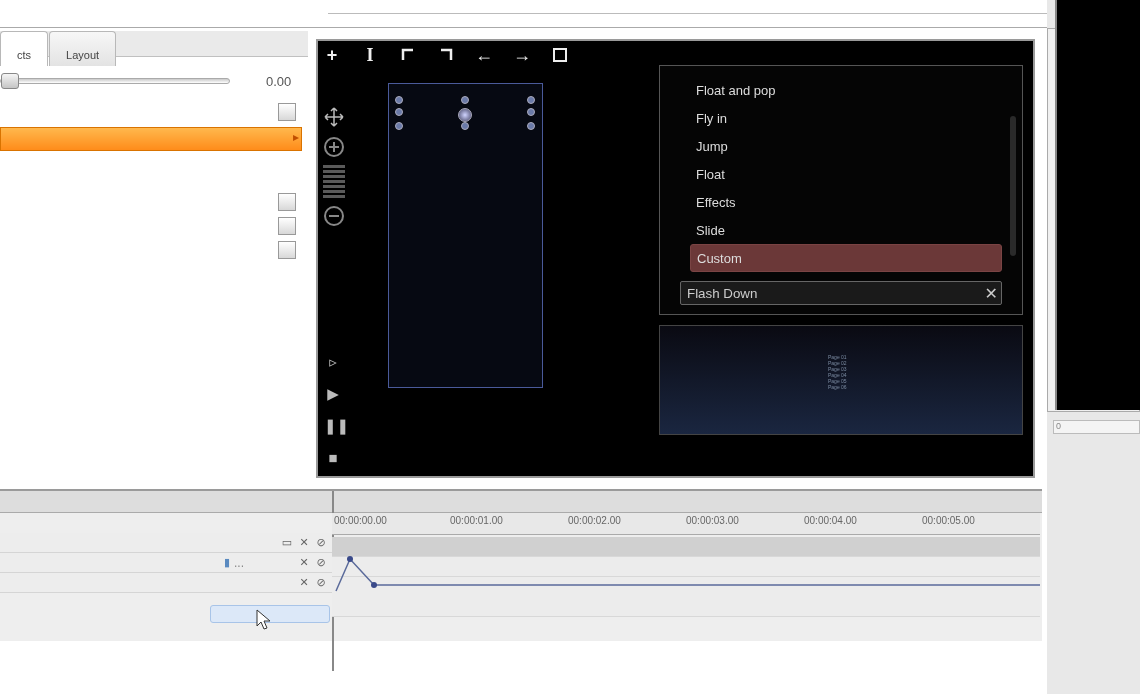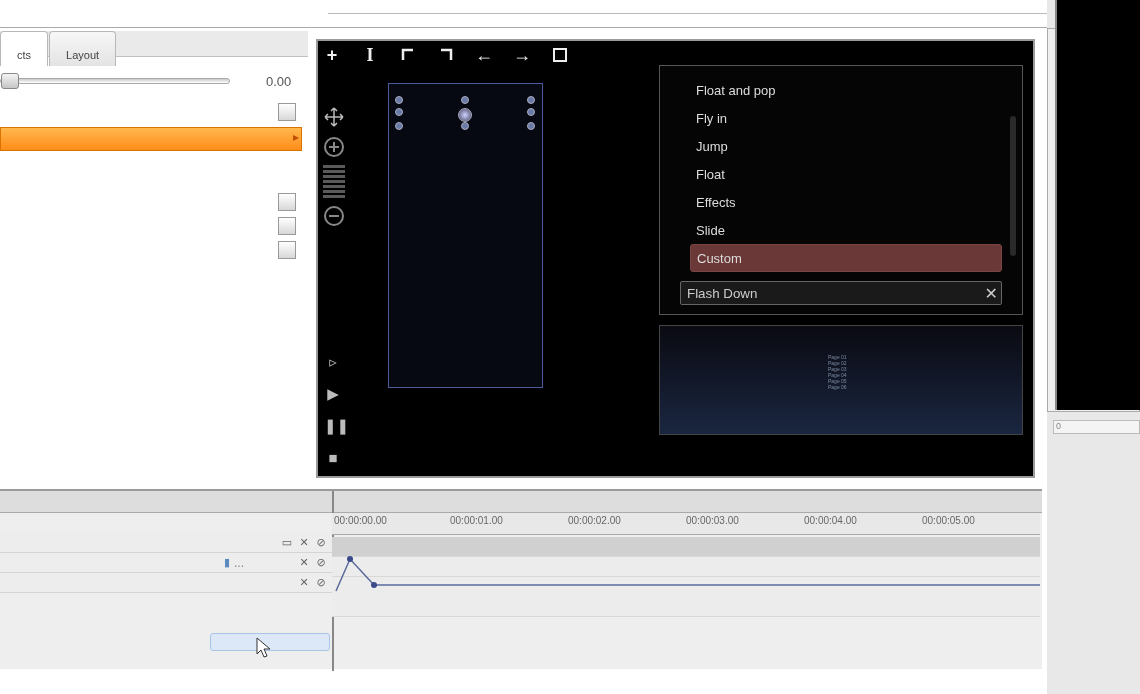--- a/index.html
+++ b/index.html
@@ -50,21 +50,21 @@
 .effect-input { width: 100%; height: 24px; background: #1a1a1a; border: 1px solid #666; color: #ccc; padding: 0 26px 0 6px; border-radius: 2px; }
 .effect-input-wrap { position: relative; }
 .effect-clear { position: absolute; right: 4px; top: 3px; color: #ccc; font-size: 16px; cursor: pointer; }
 .effects-scroll { position: absolute; right: 6px; top: 50px; width: 6px; height: 140px; background: #2a2a2a; border-radius: 3px; }
 .preview-box { position: absolute; right: 10px; top: 284px; width: 364px; height: 110px; border: 1px solid #444; background: linear-gradient(#0a0a12, #1a2640); }
 .preview-thumb { position: absolute; left: 168px; top: 28px; font-size: 5px; color: #7a8aa0; line-height: 6px; text-align: left; }
 .bottom-tabs { position: absolute; bottom: 0; left: 300px; right: 0; height: 24px; display: flex; background: #0e1420; }
 .bottom-tabs .btab { flex: 1; text-align: center; color: #bbb; font-size: 12px; line-height: 24px; cursor: pointer; background: linear-gradient(#15202e, #0a0e15); }
 .bottom-tabs .btab.active { color: #fff; background: linear-gradient(#2a3850, #15202e); }
 
-.timeline-container { position: absolute; top: 489px; left: 0; width: 1042px; height: 180px; background: #eee; border-top: 2px solid #9a9a9a; }
+.timeline-container { position: absolute; top: 489px; left: 0; width: 1042px; height: 152px; background: #eee; border-top: 2px solid #9a9a9a; }
 .time-ruler { position: absolute; top: 22px; left: 332px; right: 2px; height: 22px; border-bottom: 1px solid #aaa; background: #e8e8e8; }
 .time-mark { position: absolute; top: 2px; font-size: 10px; color: #666; }
 .layers-col { position: absolute; top: 42px; left: 0; width: 332px; }
 .layer-row { height: 20px; border-bottom: 1px solid #d5d5d5; display: flex; justify-content: flex-end; align-items: center; padding-right: 4px; background: #ededed; }
 .layer-icon { width: 14px; height: 14px; margin-left: 3px; color: #666; font-size: 11px; display: flex; align-items: center; justify-content: center; cursor: pointer; }
 .tracks-col { position: absolute; top: 46px; left: 332px; right: 2px; }
 .track-bg { height: 20px; background: #ececec; border-bottom: 1px solid #d8d8d8; }
 .curve-svg { position: absolute; top: 64px; left: 332px; }
 .selected-clip { position: absolute; left: 210px; bottom: 18px; width: 120px; height: 18px; background: #dce8f8; border: 1px solid #a8c4e8; border-radius: 3px; }
 .cursor-icon { position: absolute; left: 255px; bottom: 2px; font-size: 18px; color: #333; }

